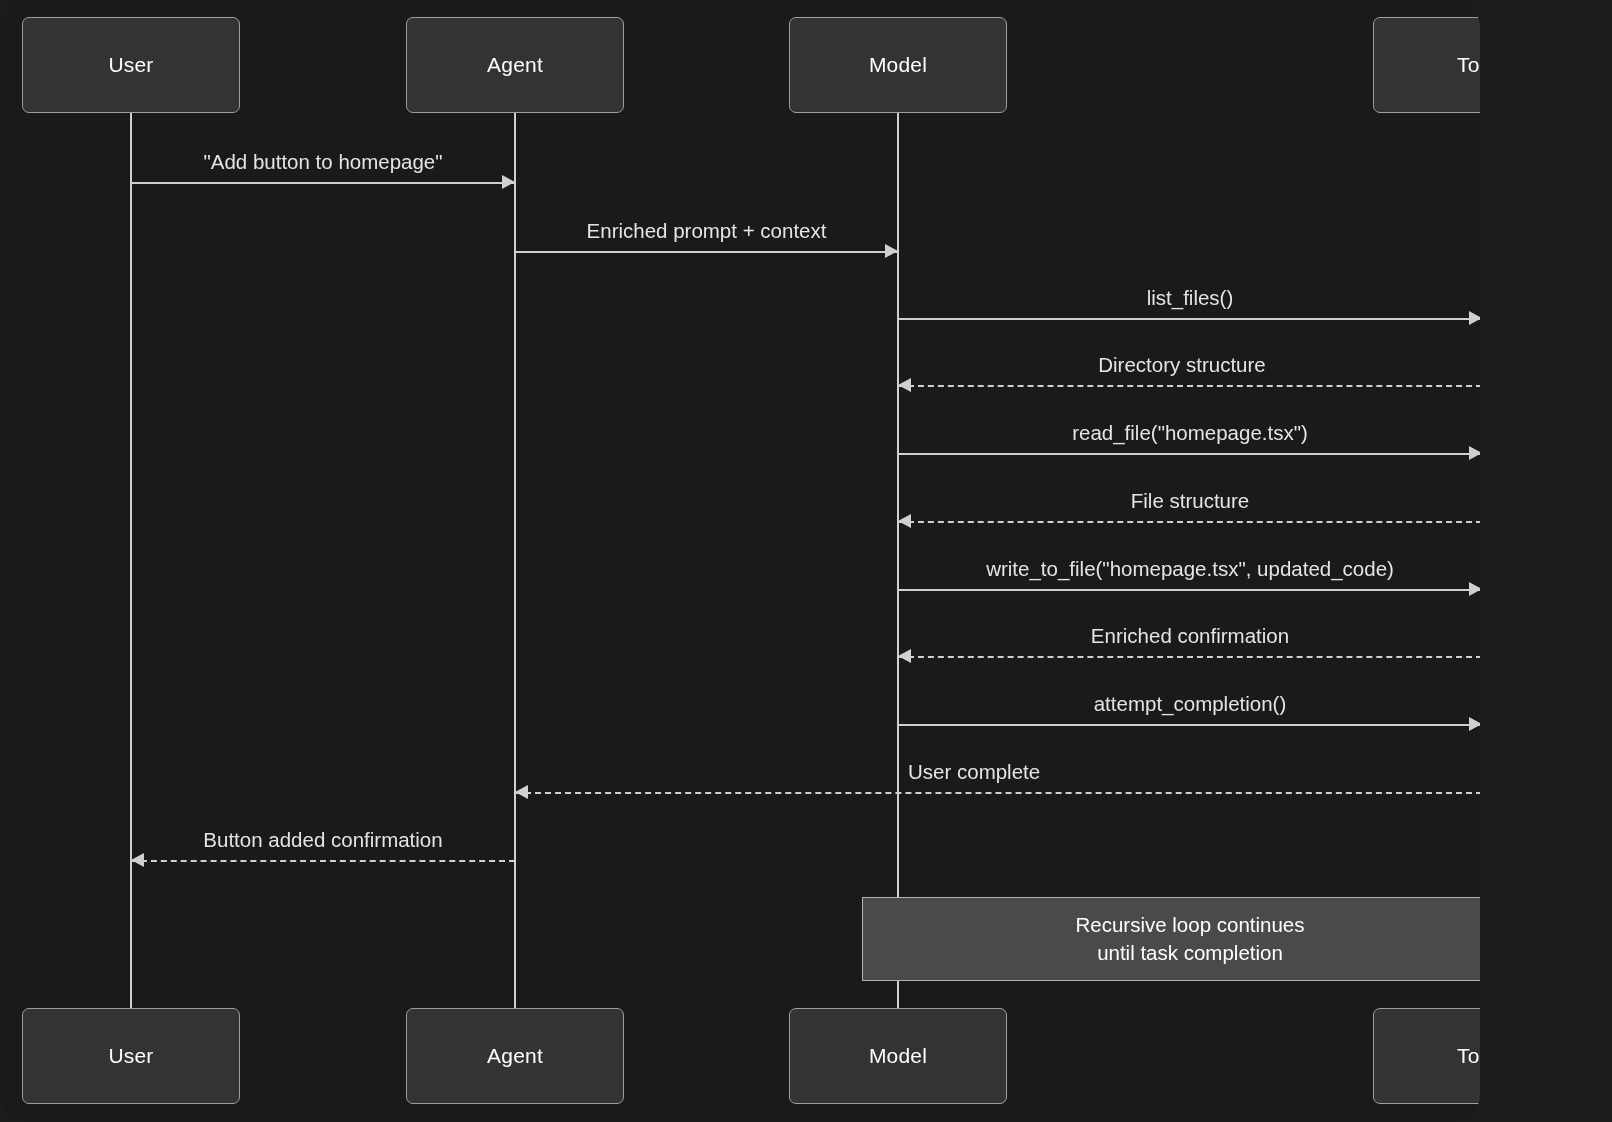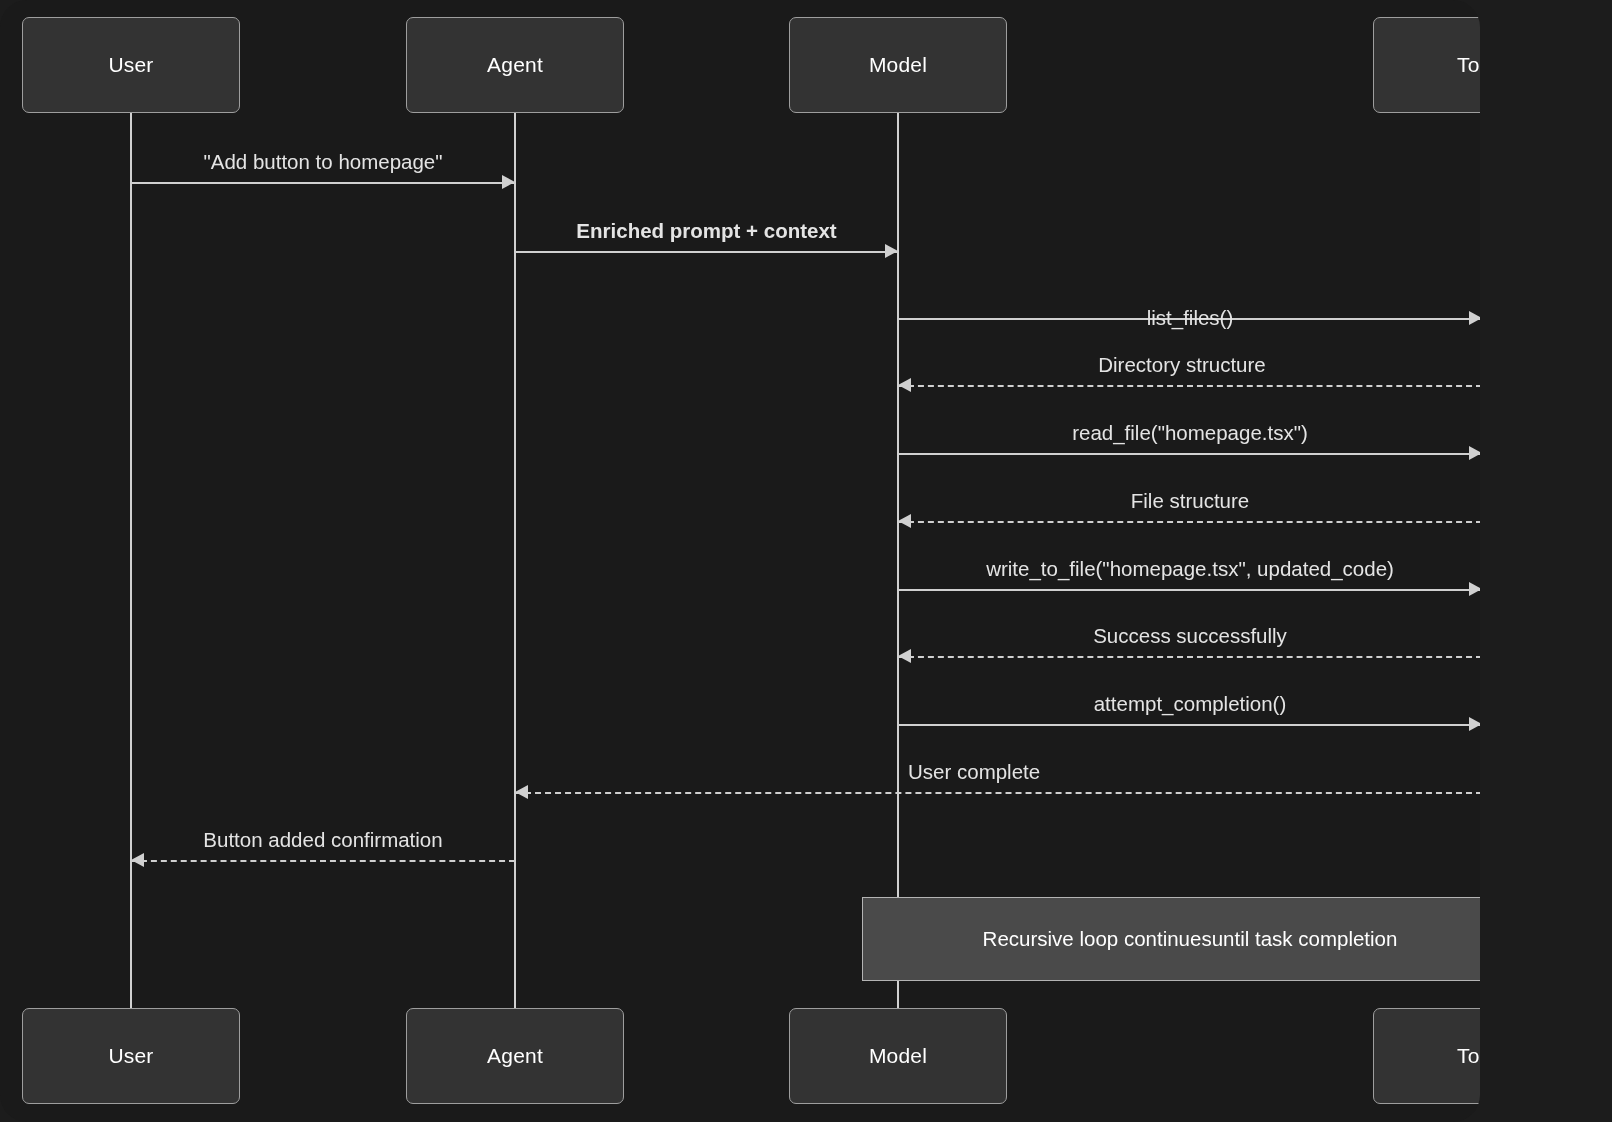--- a/index.html
+++ b/index.html
@@ -79,21 +79,21 @@
   }
   .msg-label.center {
     transform: translateX(-50%);
   }
   .note-box {
     position: absolute;
     box-sizing: border-box;
     background: #4a4a4a;
     border: 1.6px solid #b4b4b4;
     display: flex;
-    flex-direction: row;
+    flex-direction: column;
     align-items: center;
     justify-content: center;
   }
   .note-line {
     color: #ffffff;
     font-size: 20.5px;
     line-height: 28px;
     white-space: nowrap;
   }
 </style>
@@ -124,26 +124,26 @@
     </div>
   <div id="messages">
       <div class="msg" style="left: 131px; top: 182px; width: 384px;">
         <div class="msg-line" style="width: 384px;"></div>
         <div class="arrowhead right" style="left: 371px;"></div>
         <div class="msg-label center" style="left: 192px;">"Add button to homepage"</div>
       </div>
       <div class="msg" style="left: 515px; top: 251px; width: 383px;">
         <div class="msg-line" style="width: 383px;"></div>
         <div class="arrowhead right" style="left: 370px;"></div>
-        <div class="msg-label center" style="left: 191.5px; font-weight: bold;">Enriched prompt + context</div>
+        <div class="msg-label center" style="left: 191.5px;">Enriched prompt + context</div>
       </div>
       <div class="msg" style="left: 898px; top: 318px; width: 584px;">
         <div class="msg-line" style="width: 584px;"></div>
         <div class="arrowhead right" style="left: 571px;"></div>
-        <div class="msg-label center" style="left: 292px; margin-top: 20px;">list_files()</div>
+        <div class="msg-label center" style="left: 292px;">list_files()</div>
       </div>
       <div class="msg" style="left: 898px; top: 385px; width: 584px;">
         <div class="msg-line dotted" style="width: 584px; border-top-style: dashed; border-top-width: 2.5px;"></div>
         <div class="arrowhead left" style="left: 0px;"></div>
         <div class="msg-label center" style="left: 284px;">Directory structure</div>
       </div>
       <div class="msg" style="left: 898px; top: 453px; width: 584px;">
         <div class="msg-line" style="width: 584px;"></div>
         <div class="arrowhead right" style="left: 571px;"></div>
         <div class="msg-label center" style="left: 292px;">read_file("homepage.tsx")</div>
@@ -154,21 +154,21 @@
         <div class="msg-label center" style="left: 292px;">File structure</div>
       </div>
       <div class="msg" style="left: 898px; top: 589px; width: 584px;">
         <div class="msg-line" style="width: 584px;"></div>
         <div class="arrowhead right" style="left: 571px;"></div>
         <div class="msg-label center" style="left: 292px;">write_to_file("homepage.tsx", updated_code)</div>
       </div>
       <div class="msg" style="left: 898px; top: 656px; width: 584px;">
         <div class="msg-line dotted" style="width: 584px; border-top-style: dashed; border-top-width: 2.5px;"></div>
         <div class="arrowhead left" style="left: 0px;"></div>
-        <div class="msg-label center" style="left: 292px;">Success successfully</div>
+        <div class="msg-label center" style="left: 292px;">Enriched confirmation</div>
       </div>
       <div class="msg" style="left: 898px; top: 724px; width: 584px;">
         <div class="msg-line" style="width: 584px;"></div>
         <div class="arrowhead right" style="left: 571px;"></div>
         <div class="msg-label center" style="left: 292px;">attempt_completion()</div>
       </div>
       <div class="msg" style="left: 515px; top: 792px; width: 967px;">
         <div class="msg-line dotted" style="width: 967px; border-top-style: dashed; border-top-width: 2.5px;"></div>
         <div class="arrowhead left" style="left: 0px;"></div>
         <div class="msg-label" style="left: 393px;">User complete</div>

